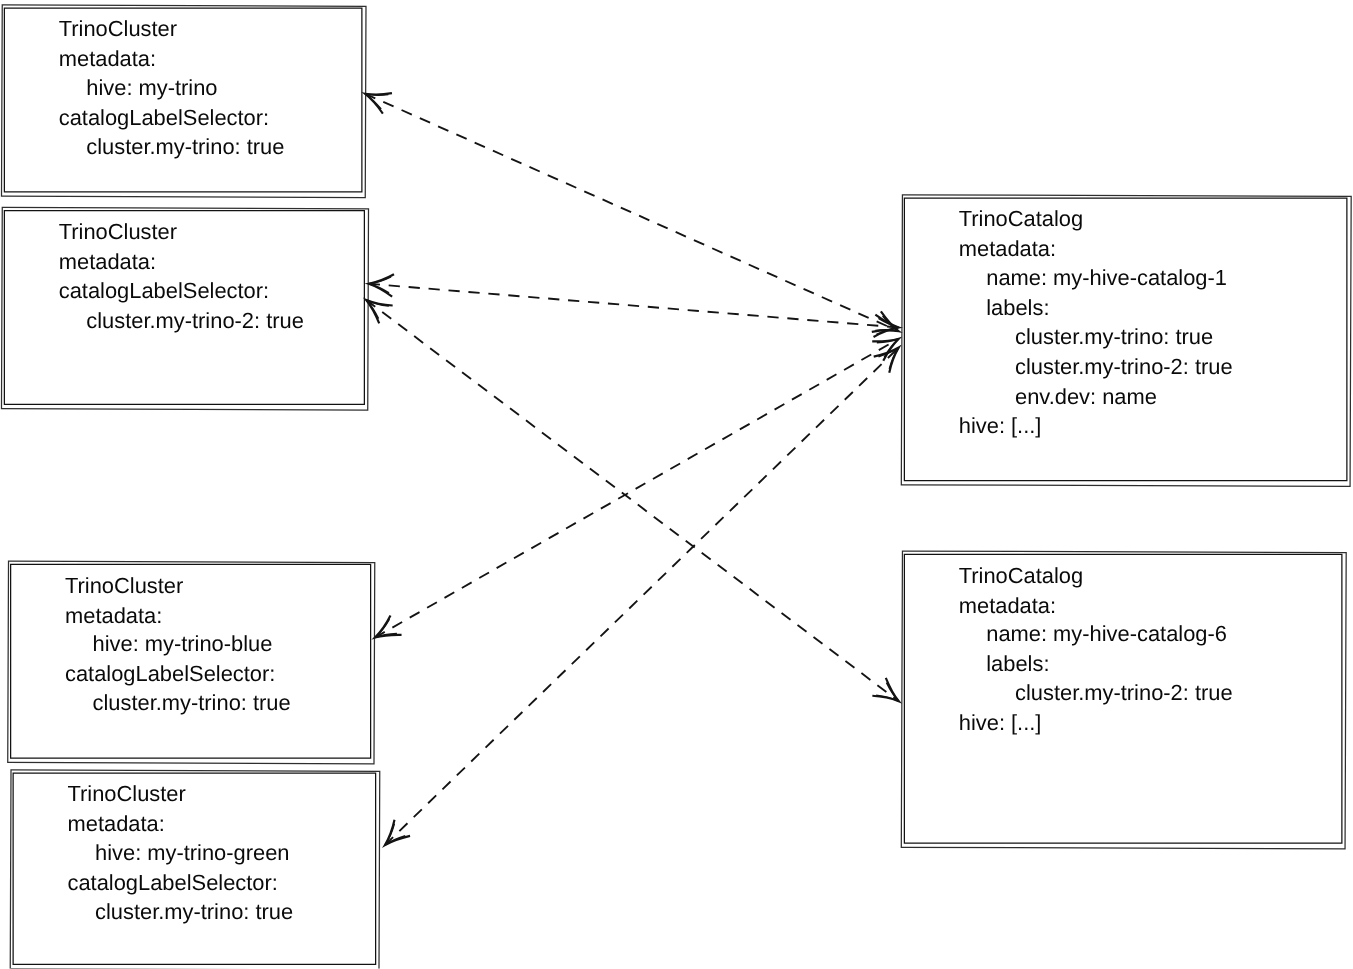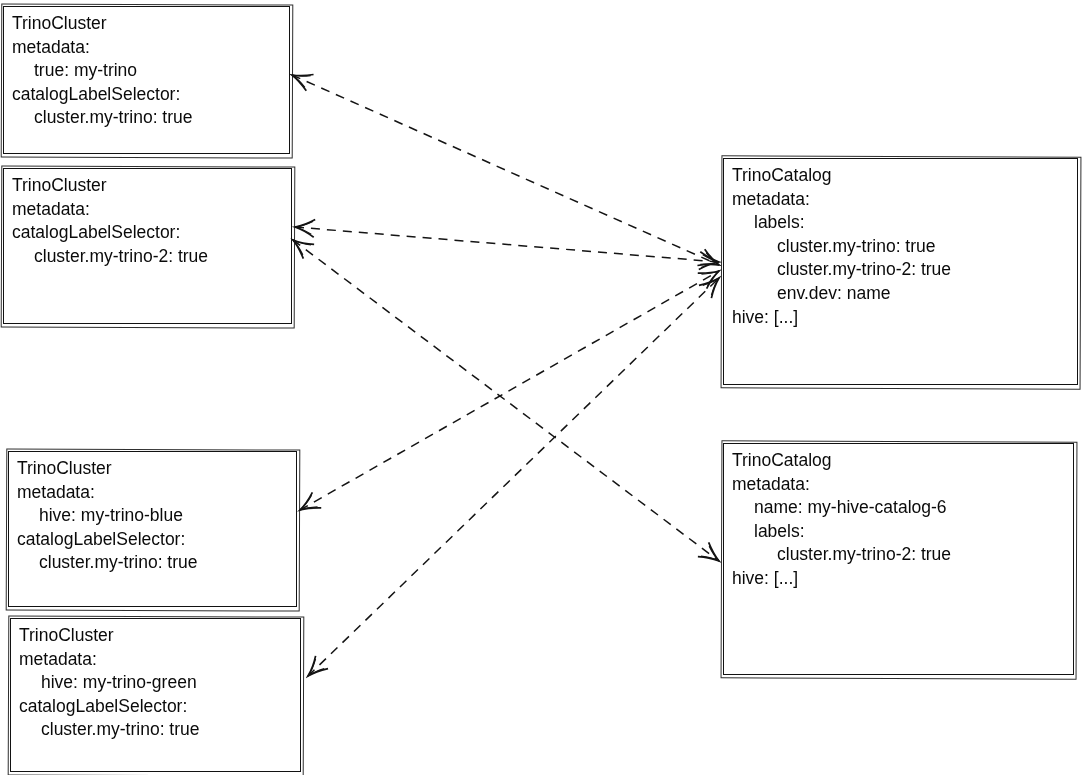--- a/index.html
+++ b/index.html
@@ -31,21 +31,21 @@
     content: "";
     position: absolute;
     left: -3px;
     top: -3.5px;
     right: -4px;
     bottom: -4px;
     border: 1.2px solid #2e2e2e;
     transform: rotate(0.22deg);
     pointer-events: none;
   }
-  .box .line { white-space: nowrap; }
+  .box .line { white-space: nowrap; margin-left: 35px; }
   .box .i1 { padding-left: 22px; }
   .box .i2 { padding-left: 45px; }
 
   #edges-layer {
     position: absolute;
     left: 0;
     top: 0;
     width: 1082px;
     height: 775px;
     z-index: 3;
@@ -59,21 +59,21 @@
   }
 </style>
 </head>
 <body>
 
 <div id="canvas">
 
   <div class="box" style="left:3px; top:6px; width:287px; height:148px;">
     <div class="line">TrinoCluster</div>
     <div class="line">metadata:</div>
-    <div class="line i1">true: my-trino</div>
+    <div class="line i1">hive: my-trino</div>
     <div class="line">catalogLabelSelector:</div>
     <div class="line i1">cluster.my-trino: true</div>
   </div>
 
   <div class="box" style="left:3px; top:168px; width:289px; height:156px;">
     <div class="line">TrinoCluster</div>
     <div class="line">metadata:</div>
     <div class="line">catalogLabelSelector:</div>
     <div class="line i1">cluster.my-trino-2: true</div>
   </div>
@@ -90,20 +90,21 @@
     <div class="line">TrinoCluster</div>
     <div class="line">metadata:</div>
     <div class="line i1">hive: my-trino-green</div>
     <div class="line">catalogLabelSelector:</div>
     <div class="line i1">cluster.my-trino: true</div>
   </div>
 
   <div class="box" style="left:723px; top:158px; width:355px; height:227px;">
     <div class="line">TrinoCatalog</div>
     <div class="line">metadata:</div>
+    <div class="line i1">name: my-hive-catalog-1</div>
     <div class="line i1">labels:</div>
     <div class="line i2">cluster.my-trino: true</div>
     <div class="line i2">cluster.my-trino-2: true</div>
     <div class="line i2">env.dev: name</div>
     <div class="line">hive: [...]</div>
   </div>
 
   <div class="box" style="left:723px; top:443px; width:351px; height:232px;">
     <div class="line">TrinoCatalog</div>
     <div class="line">metadata:</div>

